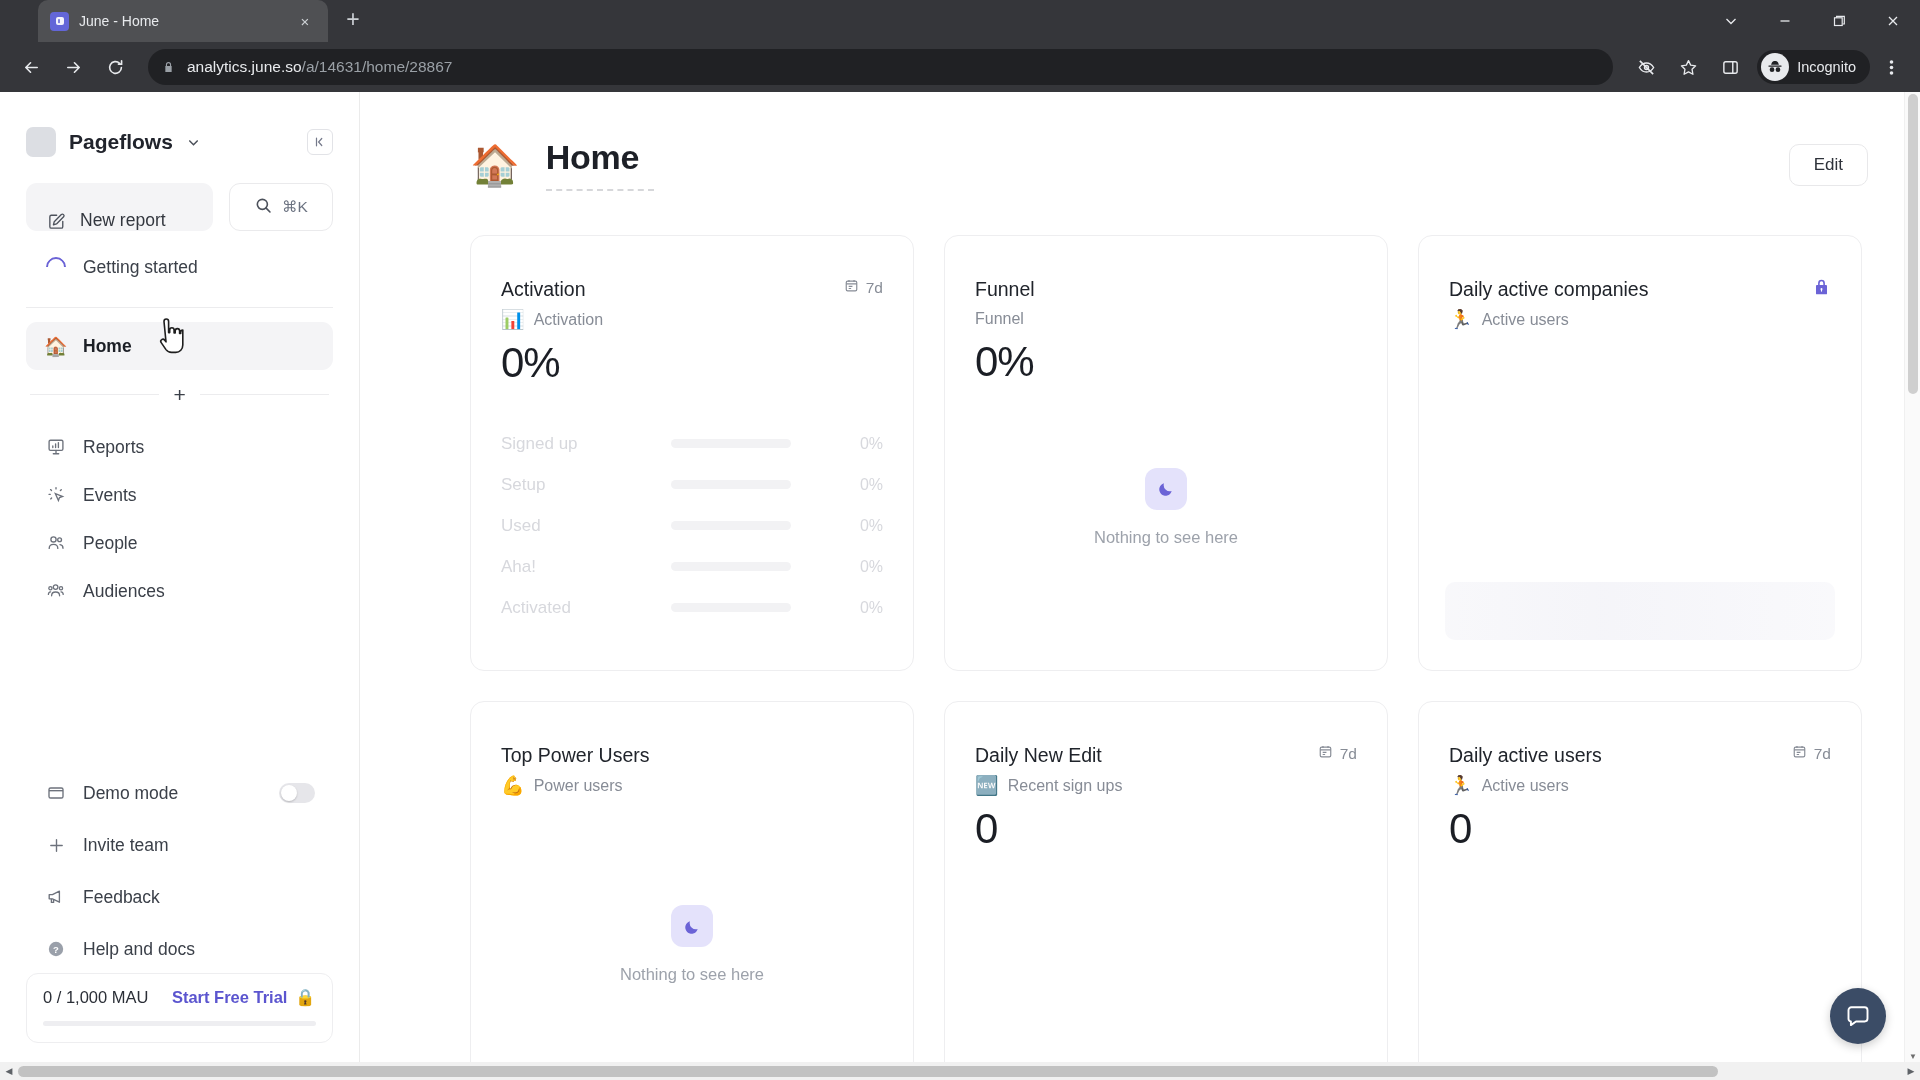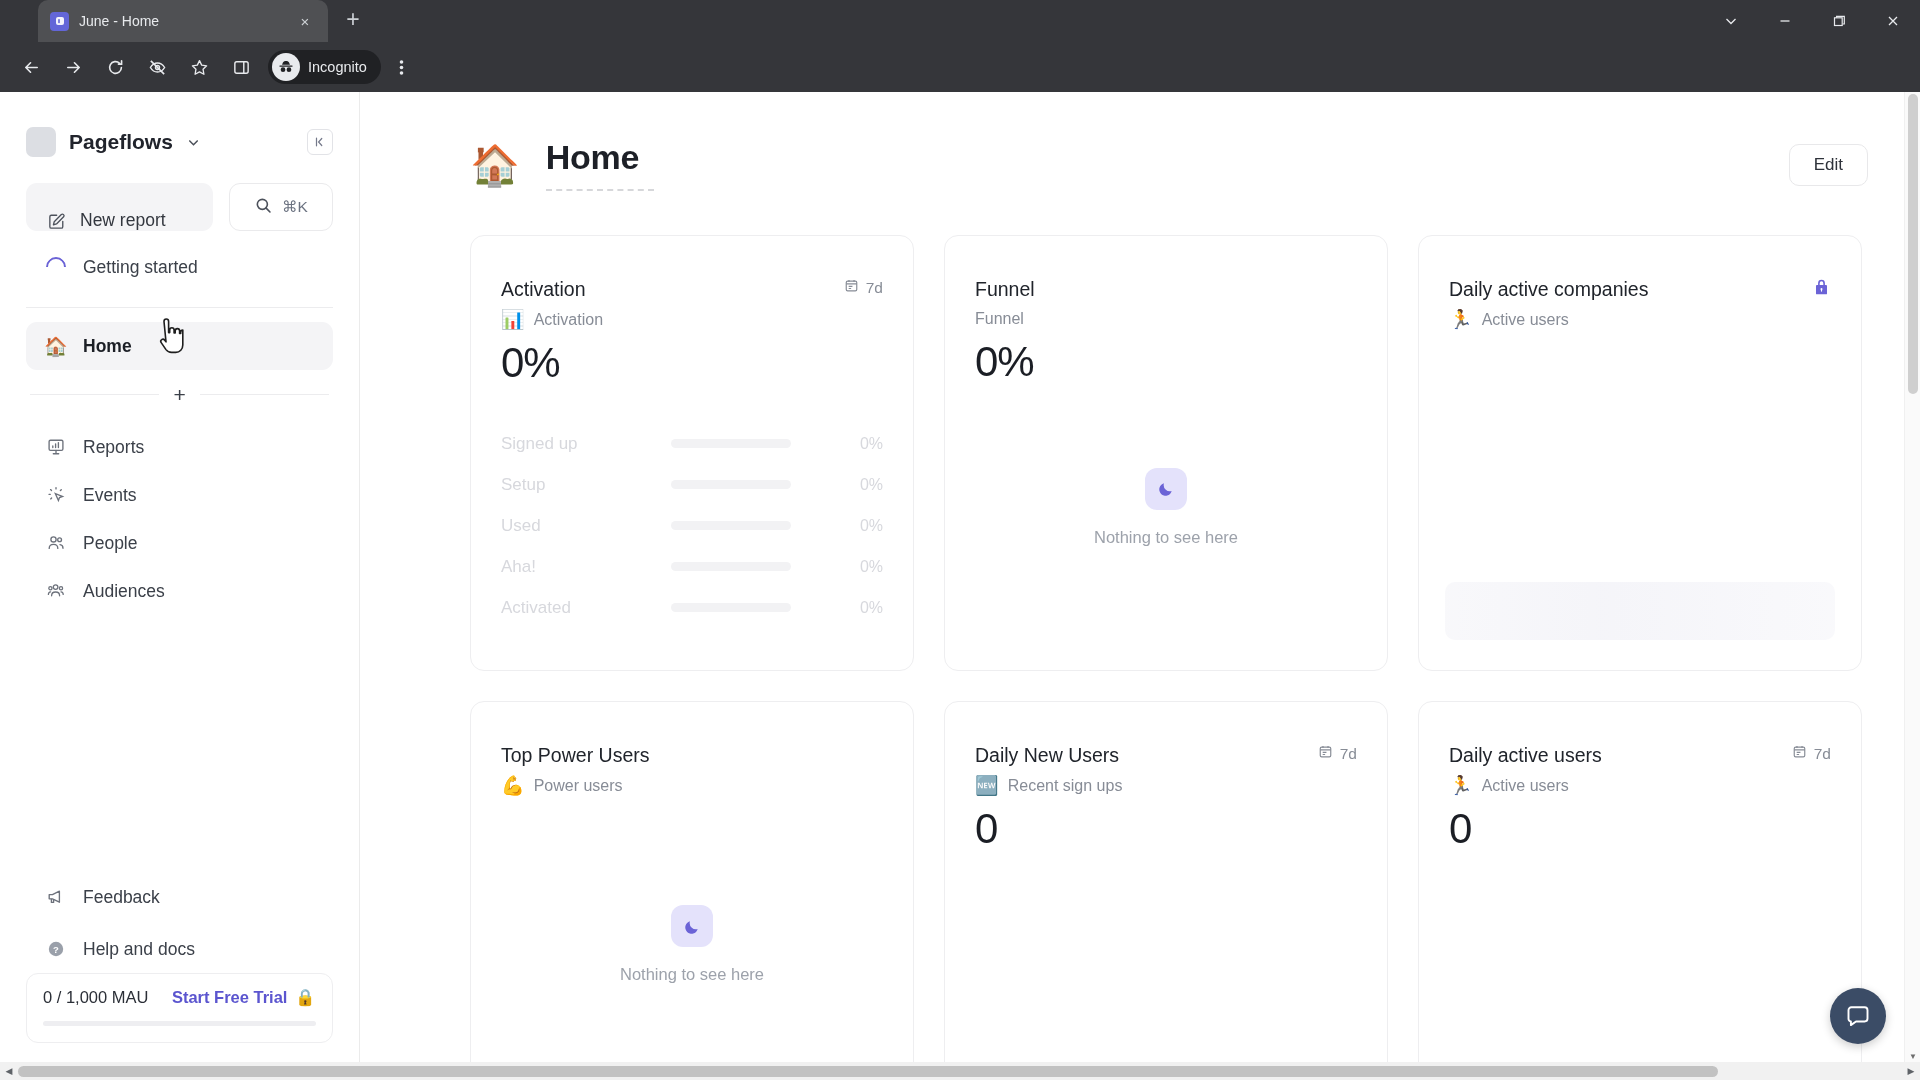--- a/index.html
+++ b/index.html
@@ -327,20 +327,28 @@
           <path d="M4 10h12M11 5l5 5-5 5"></path>
         </svg>
     </div>
     <div class="nav-btn">
       <svg width="19" height="19" viewBox="0 0 20 20" fill="none" stroke="currentColor" stroke-width="1.7" stroke-linecap="round">
           <path d="M16.2 10a6.2 6.2 0 1 1-1.9-4.5"></path>
           <path d="M16.4 3v3.4H13"></path>
         </svg>
     </div>
 
+    <div class="omnibox">
+      <span class="omni-lock">
+        <svg width="13" height="13" viewBox="0 0 14 14" fill="currentColor">
+            <path d="M7 1.2a2.8 2.8 0 0 0-2.8 2.8v1.4H3.6v6.4h6.8V5.4H9.8V4A2.8 2.8 0 0 0 7 1.2zm0 1.2c.9 0 1.6.7 1.6 1.6v1.4H5.4V4c0-.9.7-1.6 1.6-1.6z"></path>
+          </svg>
+      </span>
+      <span class="omni-url"><b>analytics.june.so</b><span>/a/14631/home/28867</span></span>
+    </div>
 
     <div class="tool-icons">
       <div class="tool-btn">
         <svg width="19" height="19" viewBox="0 0 20 20" fill="none" stroke="currentColor" stroke-width="1.5">
             <path d="M2.5 10S5.4 5.2 10 5.2 17.5 10 17.5 10s-2.9 4.8-7.5 4.8S2.5 10 2.5 10z"></path>
             <circle cx="10" cy="10" r="2.1"></circle>
             <path d="M3 3l14 14" stroke-width="1.7"></path>
           </svg>
       </div>
       <div class="tool-btn">
@@ -475,20 +483,40 @@
                 <path d="M2.4 13.4c0-1.5.9-2.5 2.2-2.6M17.2 13.4c0-1.5-.9-2.5-2.2-2.6"></path>
               </svg>
           </span>
           <span>Audiences</span>
         </div>
       </div>
 
       <div class="bottom-group">
         <div class="nav-item">
           <span class="nav-ico">
+            <svg width="20" height="20" viewBox="0 0 20 20" fill="none" stroke="#6d727c" stroke-width="1.35">
+                <rect x="3" y="5" width="14" height="10" rx="1.6"></rect>
+                <path d="M3 7.7h14"></path>
+              </svg>
+          </span>
+          <span>Demo mode</span>
+          <span class="toggle">
+              <span class="knob"></span>
+            </span>
+        </div>
+        <div class="nav-item">
+          <span class="nav-ico">
+            <svg width="19" height="19" viewBox="0 0 20 20" fill="none" stroke="#6d727c" stroke-width="1.45" stroke-linecap="round">
+                <path d="M10 4v12M4 10h12"></path>
+              </svg>
+          </span>
+          <span>Invite team</span>
+        </div>
+        <div class="nav-item">
+          <span class="nav-ico">
             <svg width="20" height="20" viewBox="0 0 20 20" fill="none" stroke="#6d727c" stroke-width="1.35" stroke-linejoin="round">
                 <path d="M3.2 7.6h3.2l7-3.4v11l-7-3.4H3.2z"></path>
                 <path d="M5.4 11.8v3.6h2.2v-3.2"></path>
               </svg>
           </span>
           <span>Feedback</span>
         </div>
         <div class="nav-item">
           <span class="nav-ico">
             <svg width="20" height="20" viewBox="0 0 20 20">
@@ -634,21 +662,21 @@
                     <path d="M16.4 13.7A6.6 6.6 0 0 1 8.3 5.6a6.6 6.6 0 1 0 8.1 8.1z"></path>
                   </svg>
               </span>
               <span class="empty-text">Nothing to see here</span>
             </div>
           </div>
 
           <div class="card">
             <div class="card-head">
               <div>
-                <div class="card-title">Daily New Users</div>
+                <div class="card-title">Daily New Edit</div>
                 <div class="card-sub">
                   <span class="emoji">🆕</span>
                   <span>Recent sign ups</span>
                 </div>
               </div>
               <div class="card-meta">
                 <span>
                   <svg width="15" height="15" viewBox="0 0 16 16" fill="none" stroke="currentColor" stroke-width="1.25">
                       <rect x="2.4" y="3.3" width="11.2" height="10.4" rx="1.5"></rect>
                       <path d="M2.4 6.2h11.2M5.3 2.2v2M10.7 2.2v2M5 9h4M5 11.2h2.6"></path>

